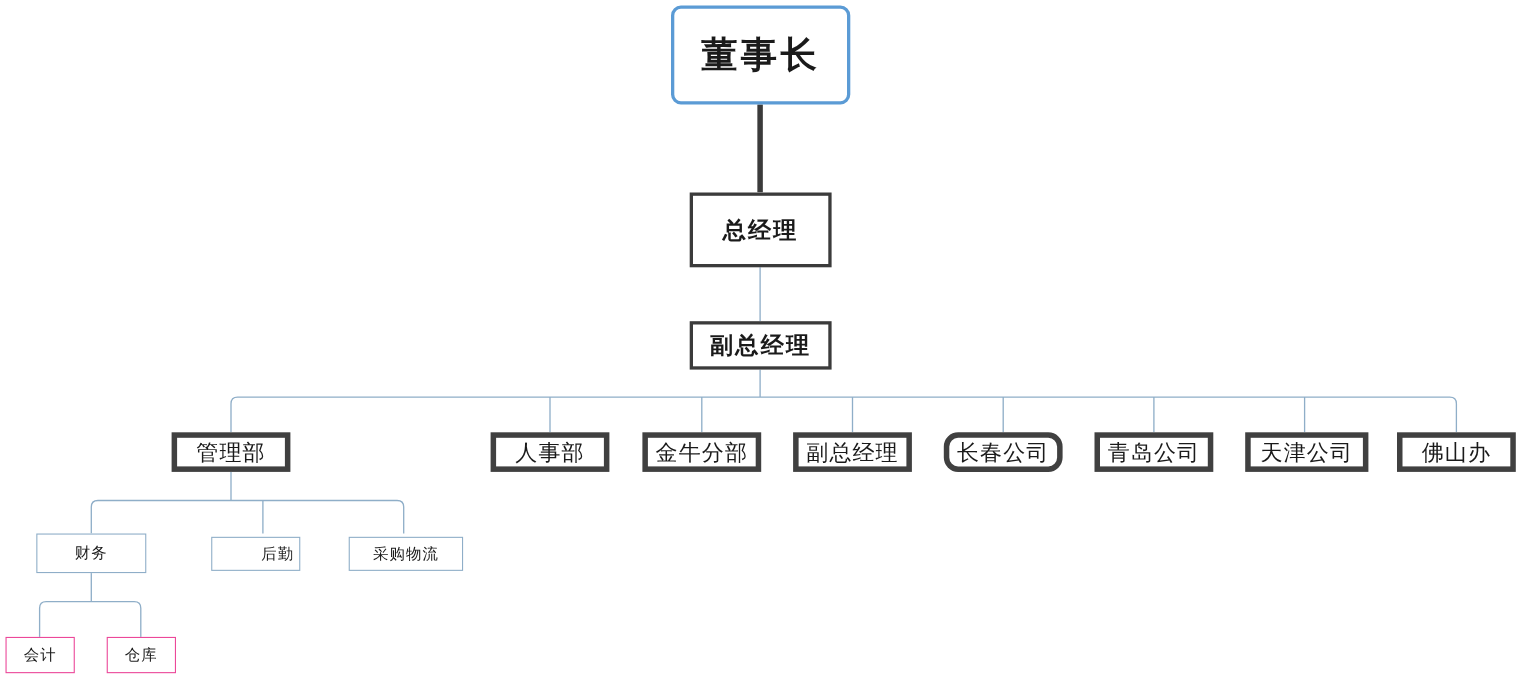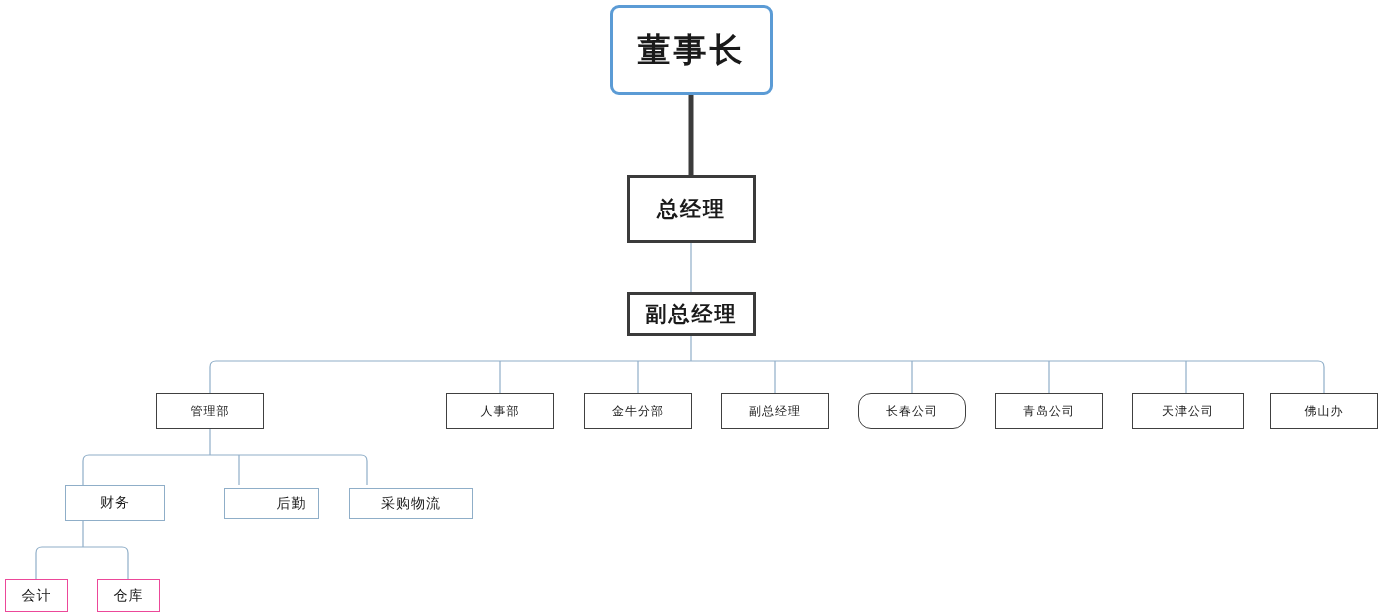--- a/index.html
+++ b/index.html
@@ -44,29 +44,28 @@
   }
   
   .node.lv1 {
     border: 3px solid #3b3b3b;
     font-size: 21px;
     font-weight: bold;
     letter-spacing: 2px;
   }
   
   .node.lv3 {
-    border: 1px solid #404040;
-    font-size: 12px;
+    border: 5px solid #404040;
+    font-size: 20px;
     font-weight: normal;
   }
   .node.lv4 {
     border: 1px solid #8faec8;
     font-size: 14px;
     font-weight: normal;
-    margin-left: 32px;
   }
   .node.lv5 {
     border: 1px solid #ec4899;
     font-size: 14px;
     font-weight: normal;
   }
 </style>
 </head>
 <body>
 
@@ -129,24 +128,24 @@
   <div class="node lv3" style="left:1132px; top:393px; width:112px; height:36px;">
     <span>天津公司</span>
   </div>
   <div class="node lv3" style="left:1270px; top:393px; width:108px; height:36px;">
     <span>佛山办</span>
   </div>
 
   <div class="node lv4" style="left:33px; top:485px; width:100px; height:36px;">
     <span>财务</span>
   </div>
-  <div class="node lv4" style="left:192px; top:488px; width:95px; height:31px;padding-left:40px;">
+  <div class="node lv4" style="left:192px; top:488px; width:81px; height:31px;padding-left:40px;">
     <span>后勤</span>
   </div>
-  <div class="node lv4" style="left:317px; top:488px; width:124px; height:31px;">
+  <div class="node lv4" style="left:317px; top:488px; width:104px; height:31px;">
     <span>采购物流</span>
   </div>
 
   <div class="node lv5" style="left:5px; top:579px; width:63px; height:33px;">
     <span>会计</span>
   </div>
   <div class="node lv5" style="left:97px; top:579px; width:63px; height:33px;">
     <span>仓库</span>
   </div>
 

